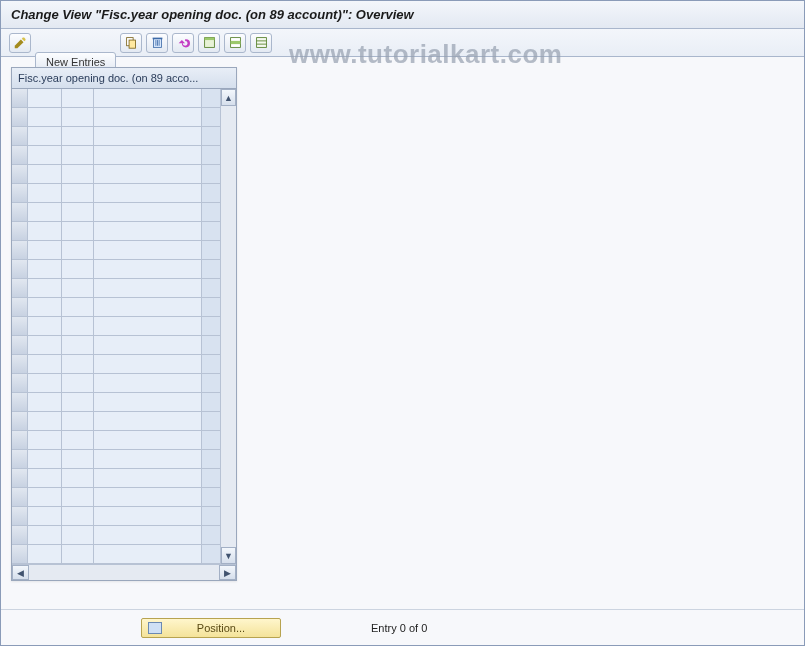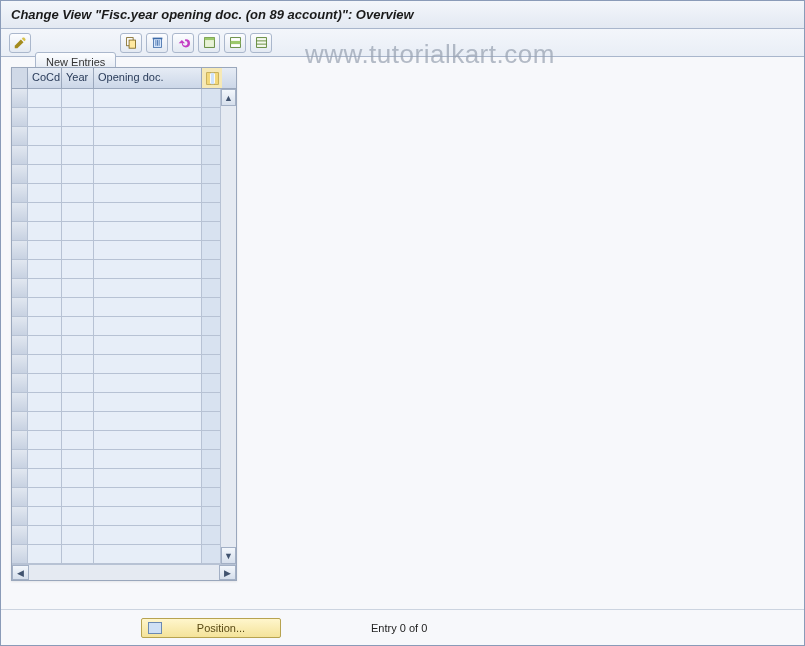--- a/index.html
+++ b/index.html
@@ -138,26 +138,27 @@
       background: linear-gradient(to bottom,#f3f7fc,#d6dfec);
       border:1px solid #a3b0c5;
       display:flex;align-items:center;justify-content:center;
       color:#41536f;font-size:9px;
     }
     .hscroll-track { flex-grow:1; background:#e5eaf2; }
 
     .watermark {
       position:absolute;
       top: 38px;
-      left: 304px;
+      left: 288px;
       font-size: 26px;
       color: rgba(150,160,175,0.7);
       font-family: Arial, sans-serif;
       letter-spacing: 0.5px;
       pointer-events:none;
+      font-weight:bold;
     }
 
     .footer {
       position:absolute;
       bottom: 0;
       left: 0;
       right: 0;
       height: 36px;
       display:flex;
       align-items:center;
@@ -260,36 +261,21 @@
           <line x1="2" y1="10" x2="14" y2="10" stroke="#4d7a1f"></line>
         </svg>
     </span>
   </button>
 </div>
 
 <div class="watermark">www.tutorialkart.com</div>
 
 <div class="content-area">
   <div class="table-container">
-    <div class="table-hdr-row">
-      <div class="table-hdr-cell col-sel"></div>
-      <div class="table-hdr-cell col-cocd">CoCd</div>
-      <div class="table-hdr-cell col-year">Year</div>
-      <div class="table-hdr-cell col-open">Opening doc.</div>
-      <div class="table-hdr-cell col-last">
-        <span class="icon-span">
-          <svg class="cfg-icon-svg" viewBox="0 0 16 16">
-              <rect x="1" y="1" width="14" height="14" fill="#fff" stroke="#9a7a0a"></rect>
-              <rect x="1" y="1" width="4" height="14" fill="#f3d87a"></rect>
-              <rect x="6" y="1" width="4" height="14" fill="#cfe3fb"></rect>
-              <rect x="11" y="1" width="4" height="14" fill="#f3d87a"></rect>
-            </svg>
-        </span>
-      </div>
-    </div>
+    <div class="table-title">Fisc.year opening doc. (on 89 acco...</div>
     <div class="table-body">
       <div class="rows-area" id="rows-area">
 
       <div class="data-row">
             <div class="data-cell col-sel"></div>
             <div class="data-cell col-cocd"></div>
             <div class="data-cell col-year"></div>
             <div class="data-cell col-open" style="width: 108px;"></div>
           </div>
           <div class="data-row">

